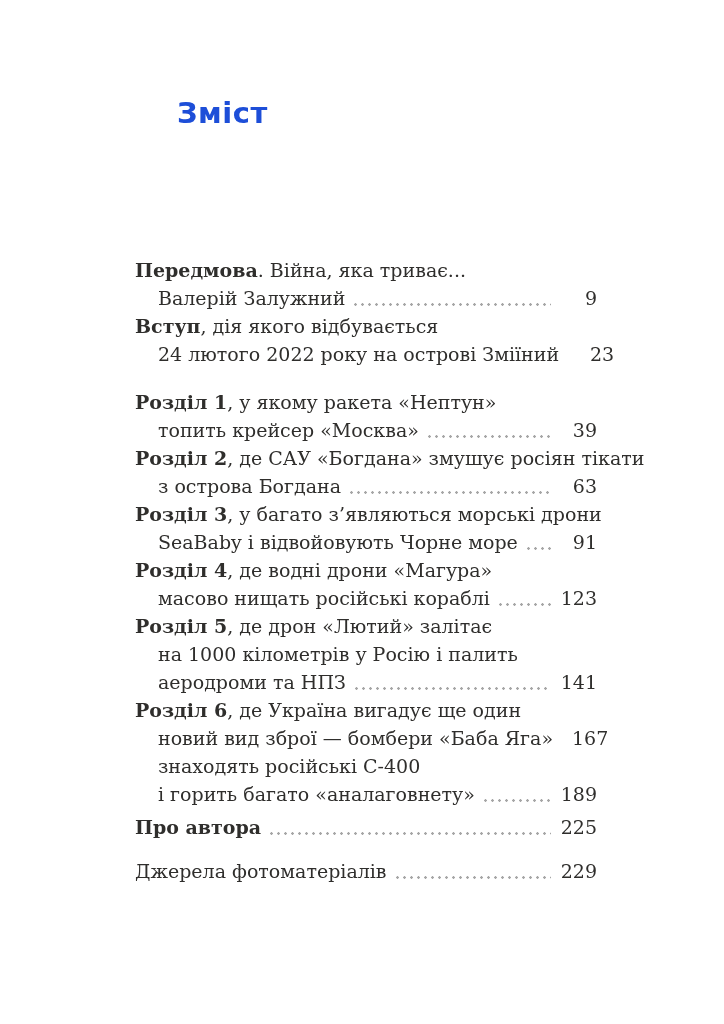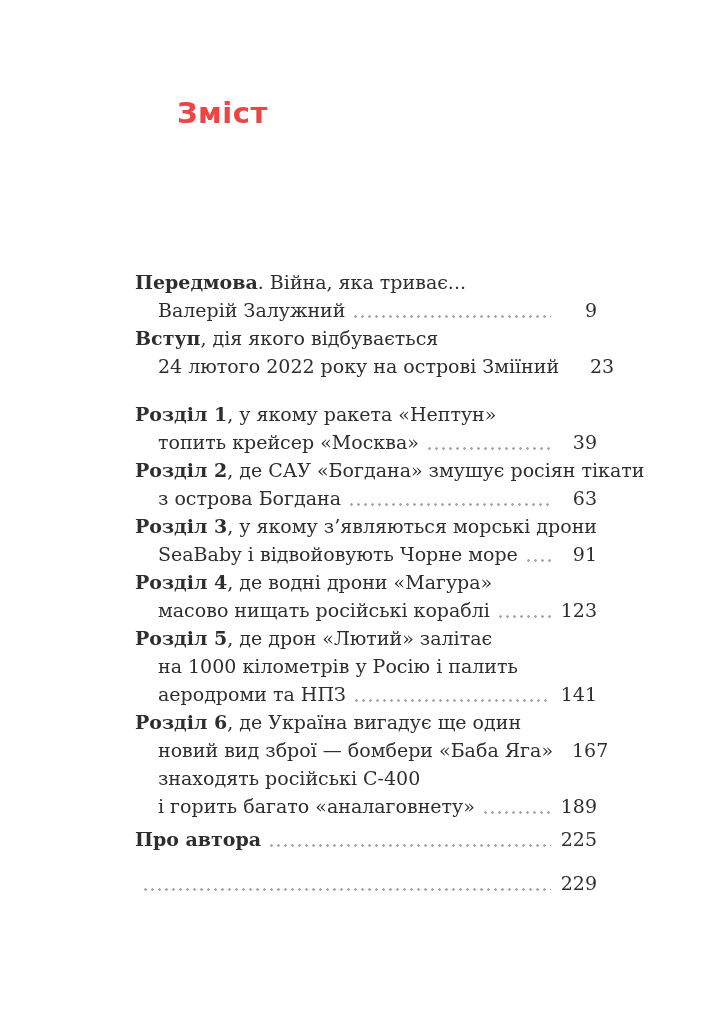--- a/index.html
+++ b/index.html
@@ -19,26 +19,26 @@
   .title {
     position: absolute;
     left: 177px;
     top: 93px;
     margin: 0;
     font-family: "DejaVu Sans", sans-serif;
     font-weight: bold;
     font-size: 29px;
     line-height: 40px;
     letter-spacing: 0.5px;
-    color: #ef4444;
+    color: #1d4ed8;
   }
   .toc {
     position: absolute;
     left: 135px;
-    top: 268px;
+    top: 256px;
     width: 462px;
     font-size: 19px;
     line-height: 28px;
   }
   .entry { margin: 0; }
   .entry.m-chapter-gap { margin-top: 20px; }
   .entry.m-small-gap  { margin-top: 5px; }
   .entry.m-mid-gap    { margin-top: 16px; }
   .line { white-space: nowrap; }
   .cont { padding-left: 23px; }
@@ -100,21 +100,21 @@
     <div class="entry">
       <div class="line"><span class="lead">Розділ 2</span><span>, де САУ «Богдана» змушує росіян тікати</span></div>
       <div class="line cont lastline">
         <span>з острова Богдана</span>
         <span class="leader"></span>
         <span class="pagenum">63</span>
       </div>
     </div>
 
     <div class="entry">
-      <div class="line"><span class="lead">Розділ 3</span><span>, у якому з’являються морські дрони</span></div>
+      <div class="line"><span class="lead">Розділ 3</span><span>, у багато з’являються морські дрони</span></div>
       <div class="line cont lastline">
         <span>SeaBaby і відвойовують Чорне море</span>
         <span class="leader"></span>
         <span class="pagenum">91</span>
       </div>
     </div>
 
     <div class="entry">
       <div class="line"><span class="lead">Розділ 4</span><span>, де водні дрони «Магура»</span></div>
       <div class="line cont lastline">
@@ -155,19 +155,20 @@
     <div class="entry m-small-gap">
       <div class="line lastline">
         <span class="lead">Про автора</span>
         <span class="leader"></span>
         <span class="pagenum">225</span>
       </div>
     </div>
 
     <div class="entry m-mid-gap">
       <div class="line lastline">
+        <span class="it">Джерела фотоматеріалів</span>
         <span class="leader"></span>
         <span class="pagenum">229</span>
       </div>
     </div>
 
   </div>
 </div>
 
 </body></html>

